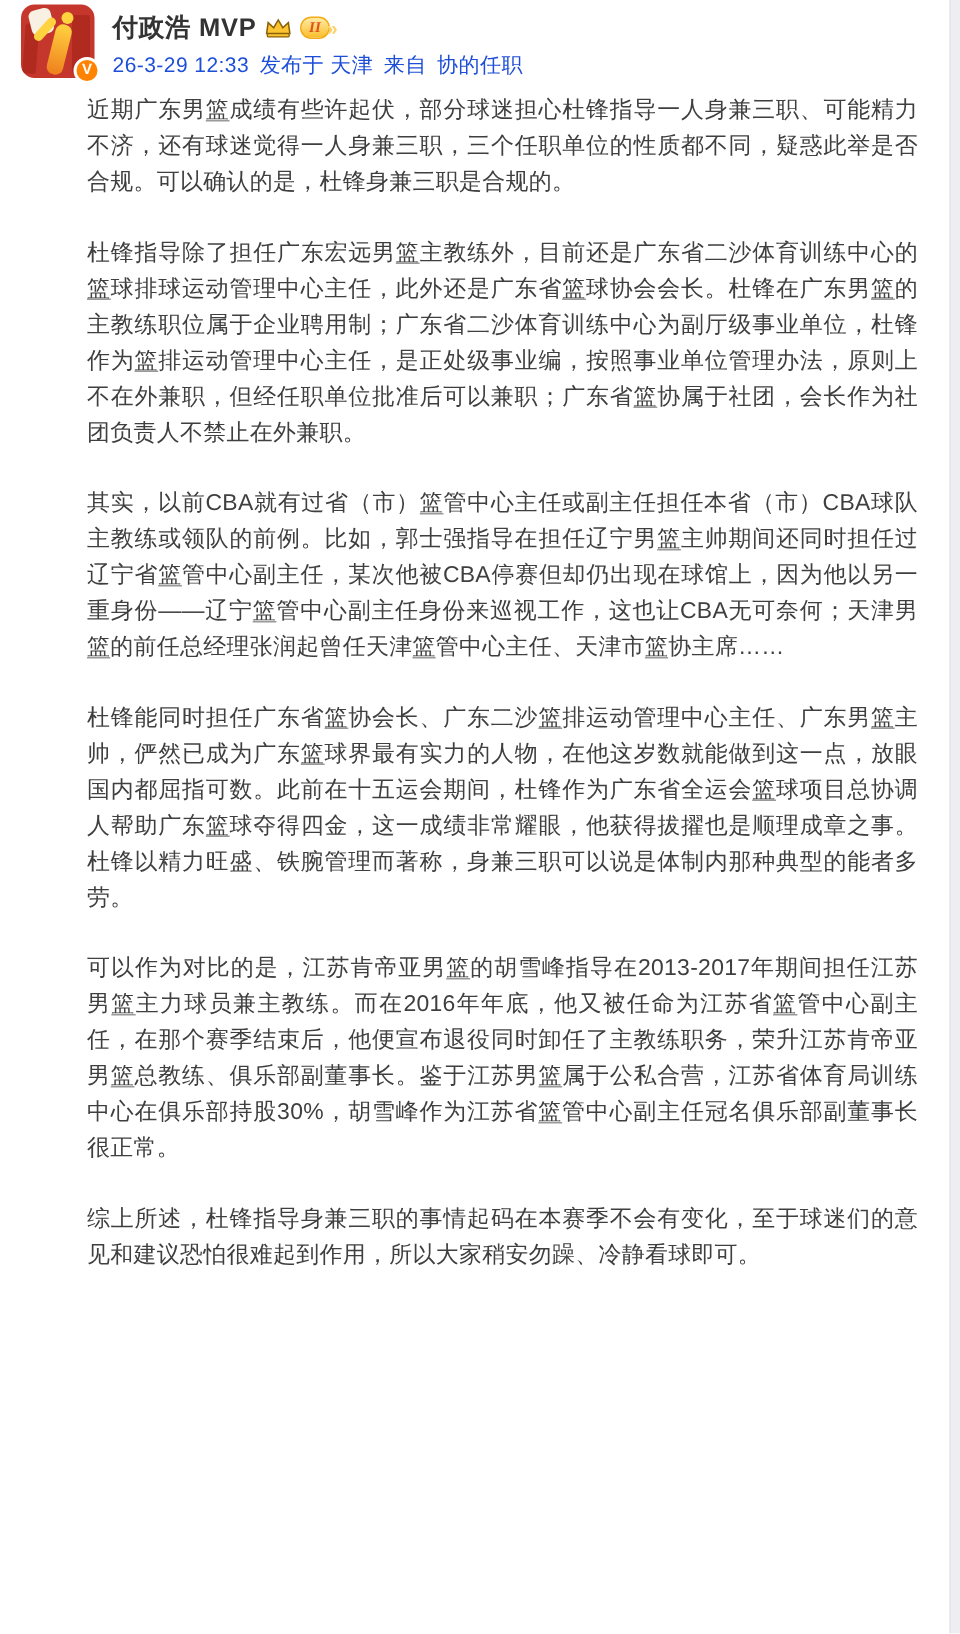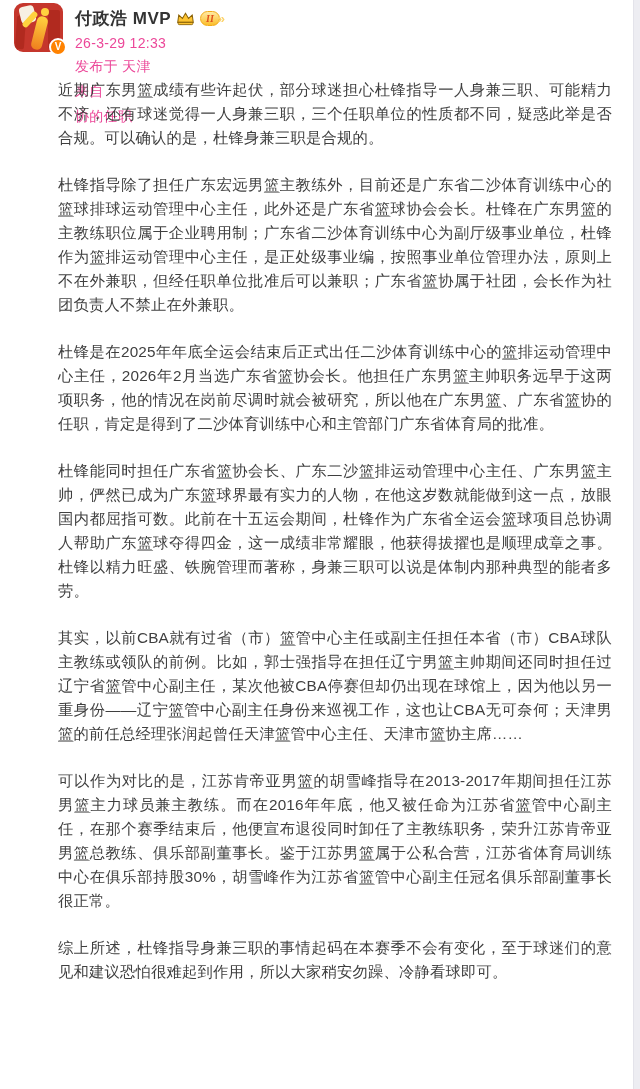--- a/index.html
+++ b/index.html
@@ -37,28 +37,28 @@
   .crown-icon { display:inline-flex; }
   .vip-wrap { display:flex; align-items:center; }
   .vip-pill {
     background:linear-gradient(180deg,#ffeaa4,#fbbe2c);
     border:1px solid #f2ab17; color:#e0521d;
     font-size:10px; font-weight:bold; font-style:italic;
     font-family:"Liberation Serif", serif;
     border-radius:8px; padding:0 5px; height:15px; line-height:13px;
   }
   .vip-arrows { color:#fbd26a; font-size:13px; font-weight:bold; margin-left:-2px; letter-spacing:-2px; }
-  .meta-row { margin-top:7px; font-size:14px; color:#ec4899; letter-spacing:0.3px; display:flex; gap:7px; white-space:nowrap;flex-direction:column; }
+  .meta-row { margin-top:7px; font-size:14px; color:#1d4ed8; letter-spacing:0.3px; display:flex; gap:7px; white-space:nowrap; }
   
   .content {
     position:absolute; left:58px; top:62px; width:554px;
     color:#3f3f3f; font-size:15.3px; line-height:24px;
     letter-spacing:0.2px; text-align:justify;
   }
-  .content p { margin:16px 0 23px 0; }
+  .content p { margin:0 0 23px 0; }
   .content p:last-child { margin-bottom:0; }
   .kw {
     text-decoration:underline;
     text-decoration-color:#9a9a9a;
     text-decoration-thickness:1px;
     text-underline-offset:2px;
   }
 </style>
 </head>
 <body>
@@ -96,18 +96,17 @@
       <span>发布于 天津</span>
       <span>来自</span>
       <span>协的任职</span>
     </div>
   </div>
 </div>
 
 <div class="content">
     <p>近期广东男<span class="kw">篮</span>成绩有些许起伏，部分球迷担心杜锋指导一人身兼三职、可能精力不济，还有球迷觉得一人身兼三职，三个任职单位的性质都不同，疑惑此举是否合规。可以确认的是，杜锋身兼三职是合规的。</p>
     <p>杜锋指导除了担任广东宏远男<span class="kw">篮</span>主教练外，目前还是广东省二沙体育训练中心的<span class="kw">篮</span>球排球运动管理中心主任，此外还是广东省<span class="kw">篮</span>球协会会长。杜锋在广东男<span class="kw">篮</span>的主教练职位属于企业聘用制；广东省二沙体育训练中心为副厅级事业单位，杜锋作为<span class="kw">篮</span>排运动管理中心主任，是正处级事业编，按照事业单位管理办法，原则上不在外兼职，但经任职单位批准后可以兼职；广东省<span class="kw">篮</span>协属于社团，会长作为社团负责人不禁止在外兼职。</p>
-    <p>杜锋是在2025年年底全运会结束后正式出任二沙体育训练中心的<span class="kw">篮</span>排运动管理中心主任，2026年2月当选广东省<span class="kw">篮</span>协会长。他担任广东男<span class="kw">篮</span>主帅职务远早于这两项职务，他的情况在岗前尽调时就会被研究，所以他在广东男<span class="kw">篮</span>、广东省<span class="kw">篮</span>协的任职，肯定是得到了二沙体育训练中心和主管部门广东省体育局的批准。</p>
+    <p>其实，以前CBA就有过省（市）<span class="kw">篮</span>管中心主任或副主任担任本省（市）CBA球队主教练或领队的前例。比如，郭士强指导在担任辽宁男<span class="kw">篮</span>主帅期间还同时担任过辽宁省<span class="kw">篮</span>管中心副主任，某次他被CBA停赛但却仍出现在球馆上，因为他以另一重身份——辽宁<span class="kw">篮</span>管中心副主任身份来巡视工作，这也让CBA无可奈何；天津男<span class="kw">篮</span>的前任总经理张润起曾任天津<span class="kw">篮</span>管中心主任、天津市<span class="kw">篮</span>协主席……</p>
     <p>杜锋能同时担任广东省<span class="kw">篮</span>协会长、广东二沙<span class="kw">篮</span>排运动管理中心主任、广东男<span class="kw">篮</span>主帅，俨然已成为广东<span class="kw">篮</span>球界最有实力的人物，在他这岁数就能做到这一点，放眼国内都屈指可数。此前在十五运会期间，杜锋作为广东省全运会<span class="kw">篮</span>球项目总协调人帮助广东<span class="kw">篮</span>球夺得四金，这一成绩非常耀眼，他获得拔擢也是顺理成章之事。杜锋以精力旺盛、铁腕管理而著称，身兼三职可以说是体制内那种典型的能者多劳。</p>
-    <p>其实，以前CBA就有过省（市）<span class="kw">篮</span>管中心主任或副主任担任本省（市）CBA球队主教练或领队的前例。比如，郭士强指导在担任辽宁男<span class="kw">篮</span>主帅期间还同时担任过辽宁省<span class="kw">篮</span>管中心副主任，某次他被CBA停赛但却仍出现在球馆上，因为他以另一重身份——辽宁<span class="kw">篮</span>管中心副主任身份来巡视工作，这也让CBA无可奈何；天津男<span class="kw">篮</span>的前任总经理张润起曾任天津<span class="kw">篮</span>管中心主任、天津市<span class="kw">篮</span>协主席……</p>
     <p>可以作为对比的是，江苏肯帝亚男<span class="kw">篮</span>的胡雪峰指导在2013-2017年期间担任江苏男<span class="kw">篮</span>主力球员兼主教练。而在2016年年底，他又被任命为江苏省<span class="kw">篮</span>管中心副主任，在那个赛季结束后，他便宣布退役同时卸任了主教练职务，荣升江苏肯帝亚男<span class="kw">篮</span>总教练、俱乐部副董事长。鉴于江苏男<span class="kw">篮</span>属于公私合营，江苏省体育局训练中心在俱乐部持股30%，胡雪峰作为江苏省<span class="kw">篮</span>管中心副主任冠名俱乐部副董事长很正常。</p>
     <p>综上所述，杜锋指导身兼三职的事情起码在本赛季不会有变化，至于球迷们的意见和建议恐怕很难起到作用，所以大家稍安勿躁、冷静看球即可。</p>
   </div>
 
 </body></html>

